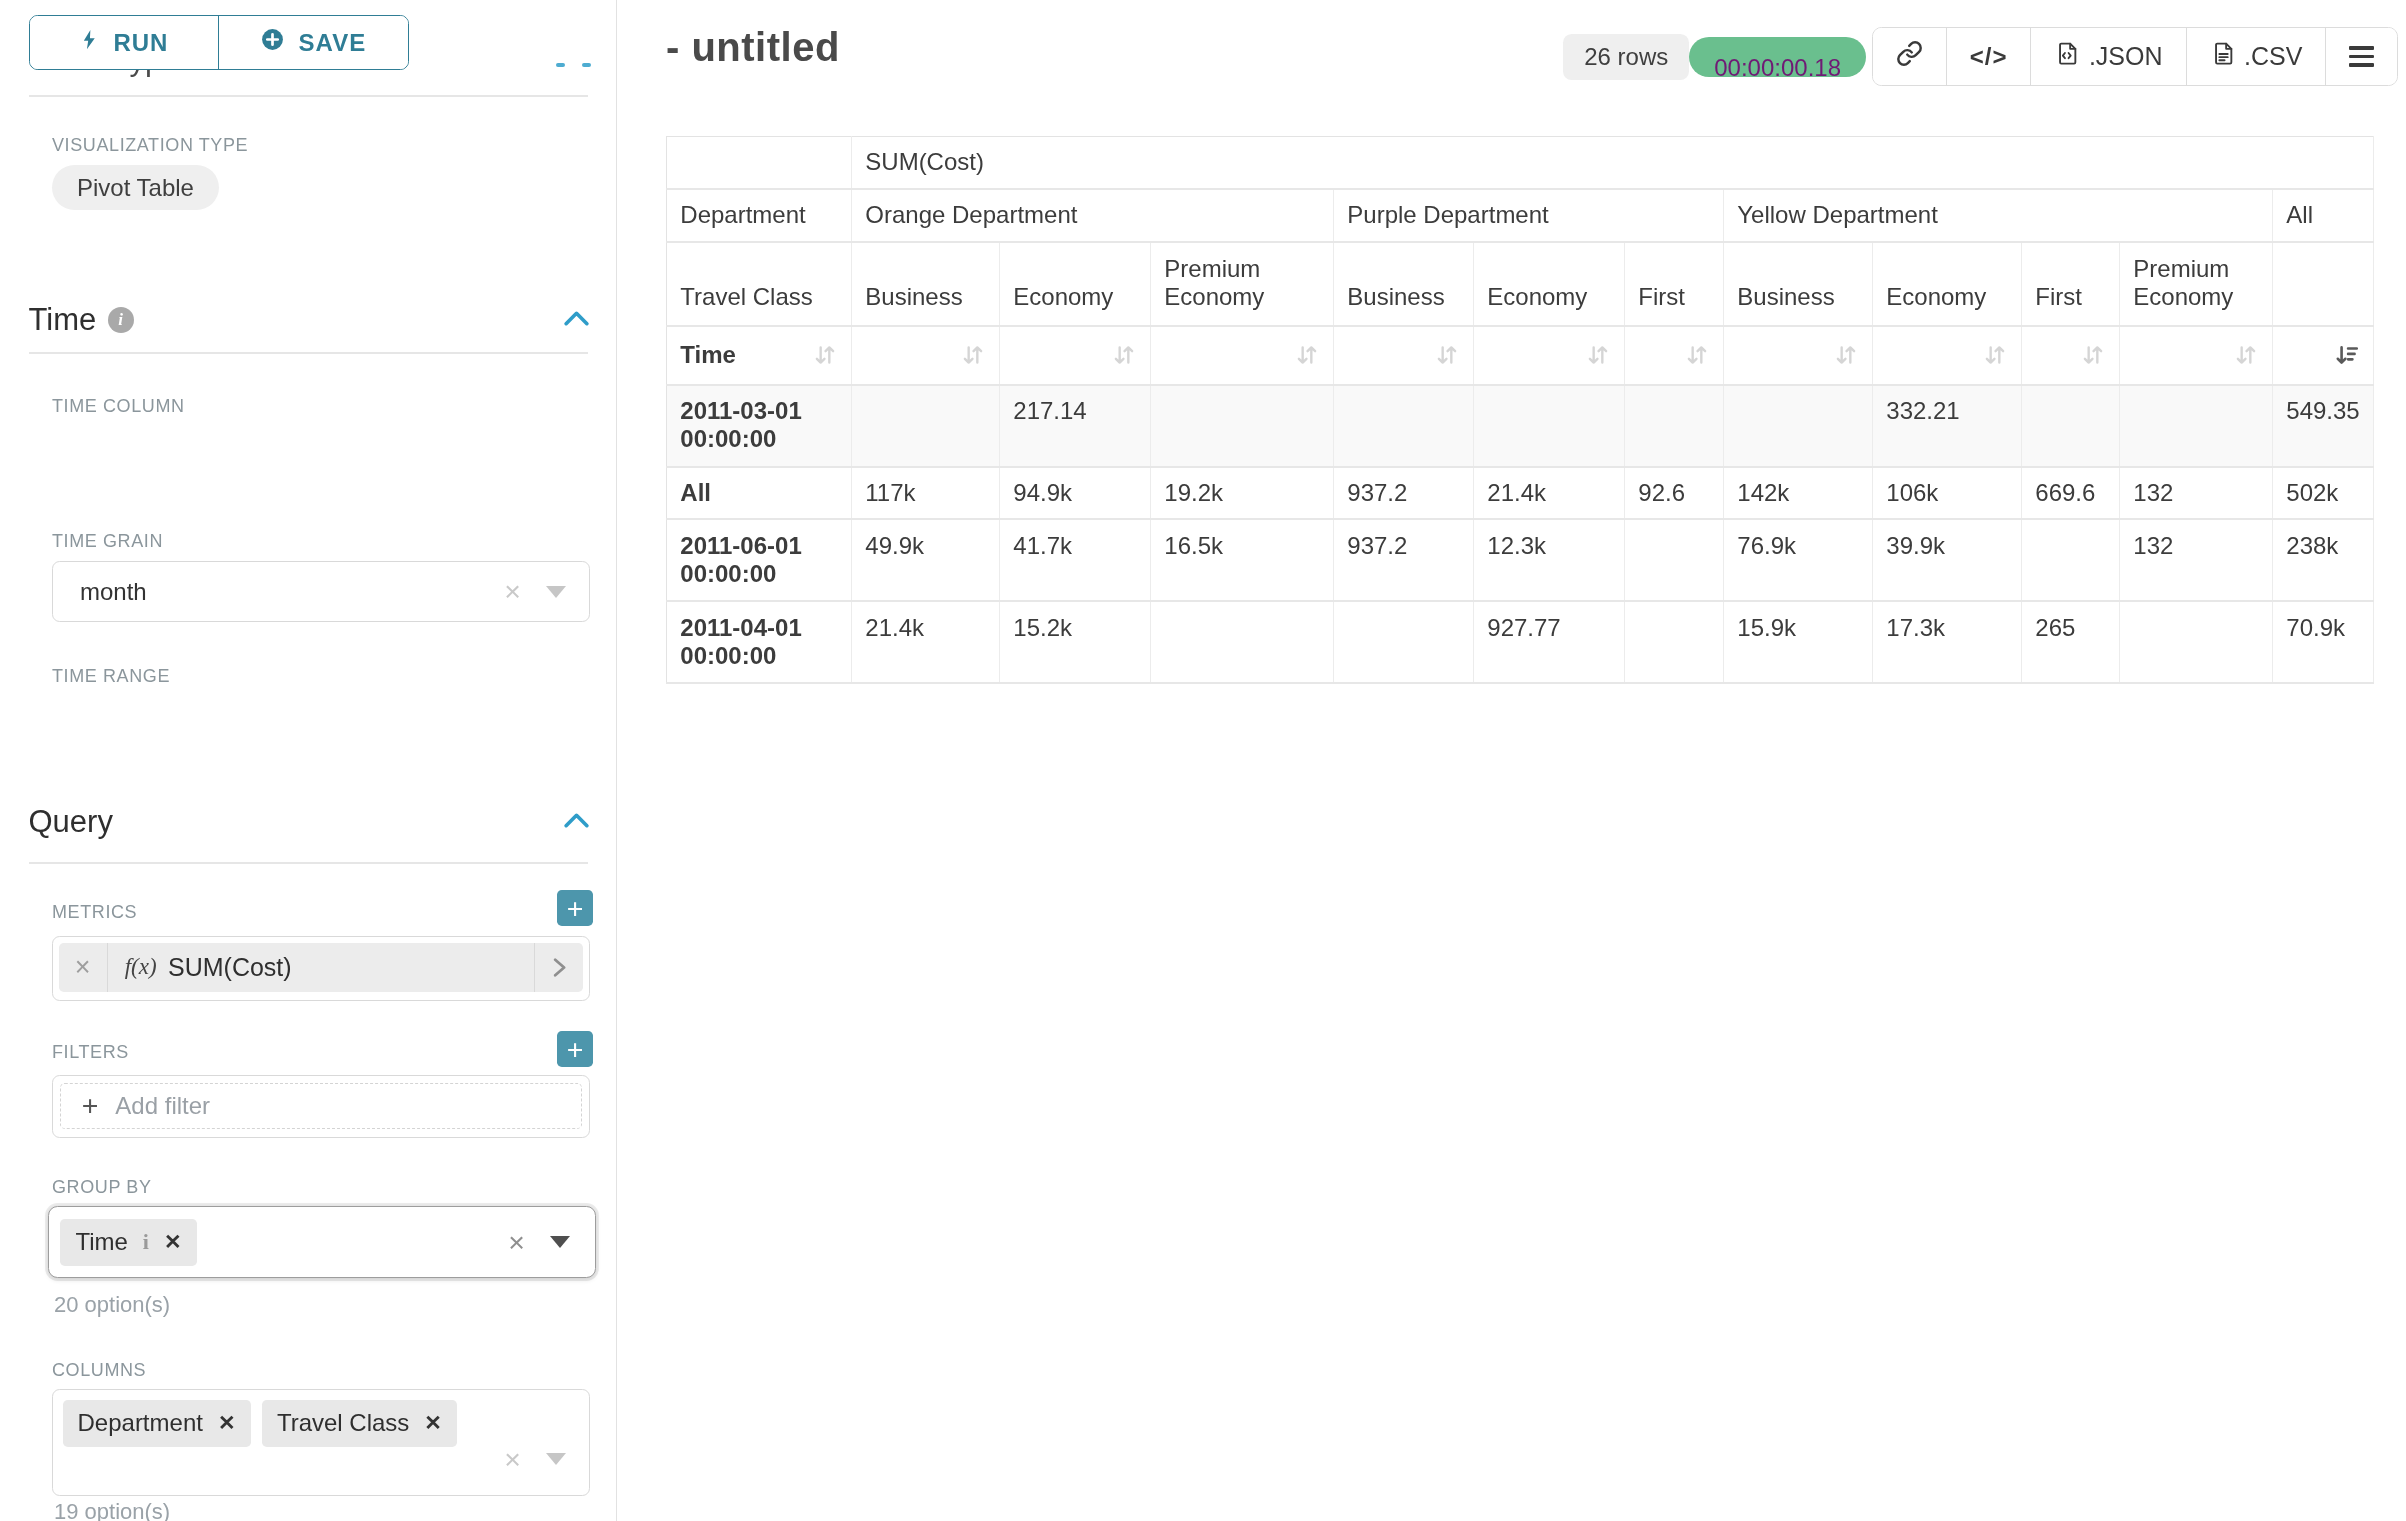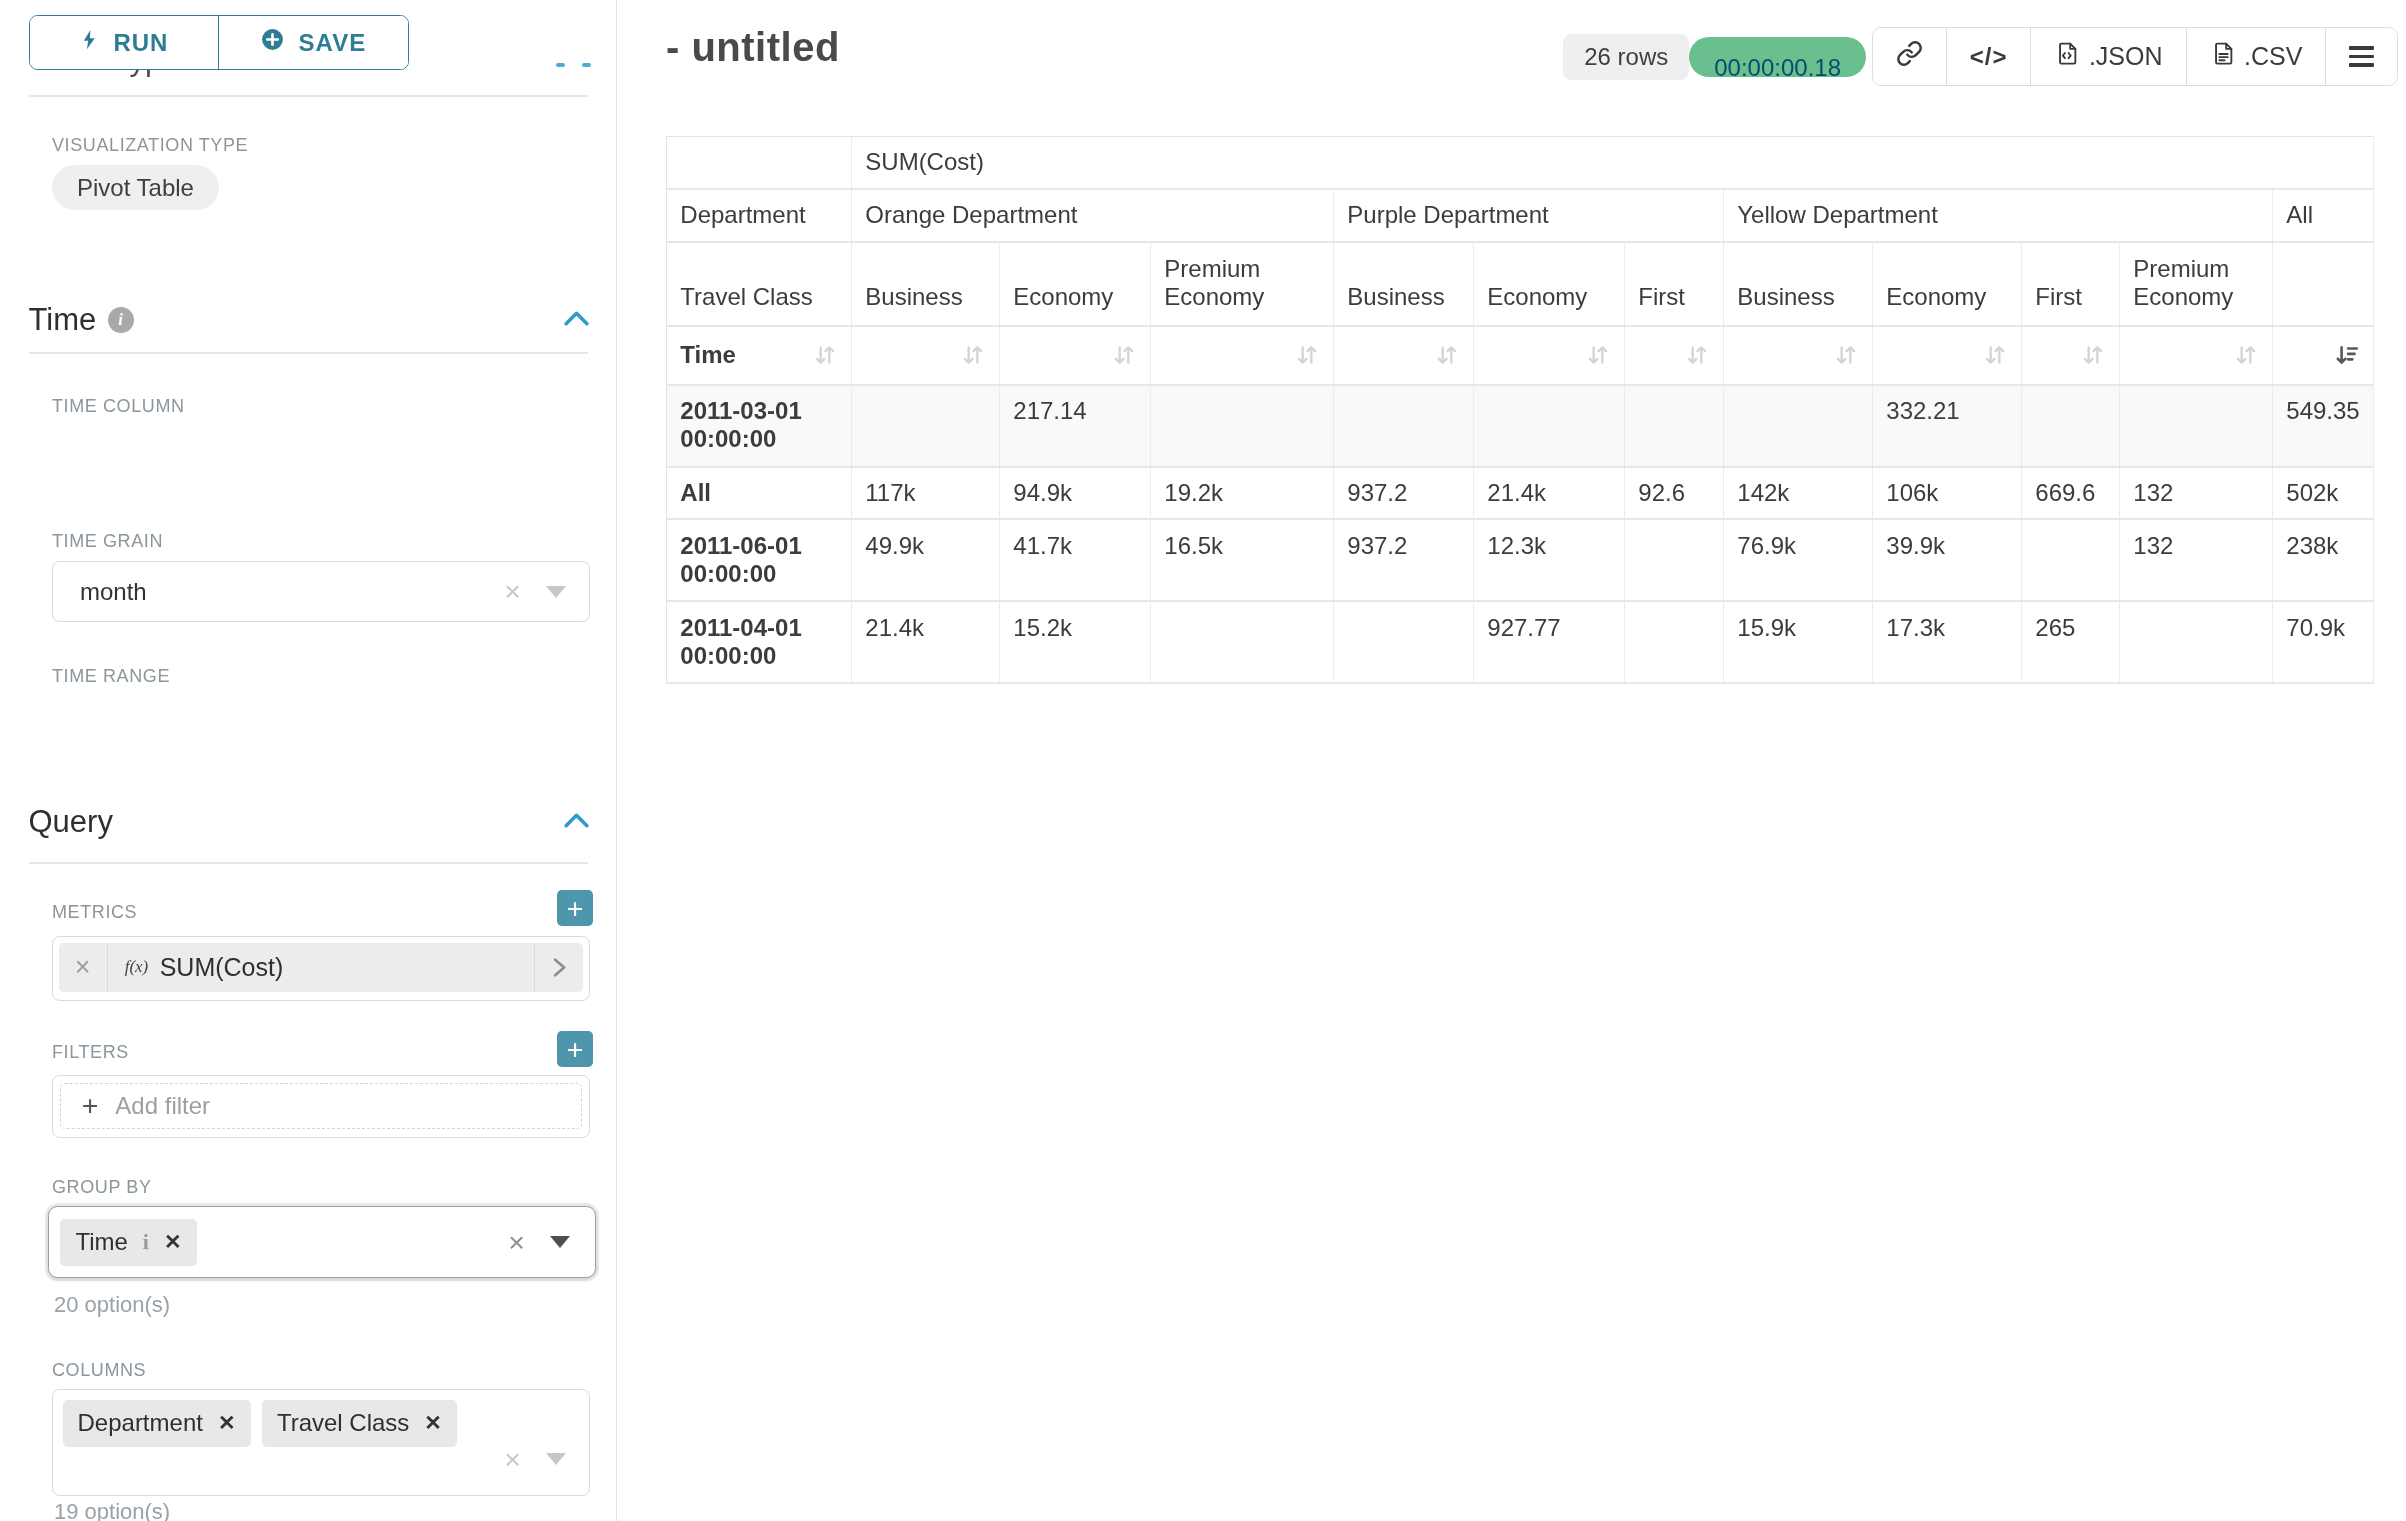--- a/index.html
+++ b/index.html
@@ -50,21 +50,21 @@
     color:#fff; font-size:28.5px; line-height:32px; cursor:pointer; display:flex;
     align-items:center; justify-content:center; font-family:inherit; }
 
   .metric-box { left:52px; width:538px; height:65px; border:1.9px solid #d9d9d9;
     border-radius:7.6px; padding:5.7px; background:#fff; }
   .metric-item { background:#ececec; border-radius:4.8px; height:49px; display:flex; align-items:stretch; }
   .metric-item .mz { display:flex; align-items:center; justify-content:center; width:49px; cursor:pointer; }
   .metric-item .mz.x { color:#9e9e9e; font-size:27px; border-right:1.9px solid #d9d9d9; }
   .metric-item .mlabel { flex:1; display:flex; align-items:center; padding-left:17px;
     gap:11.4px; font-size:25px; color:#2f2f2f; cursor:pointer; }
-  .fx { font-family:"Liberation Serif", serif; font-style:italic; font-size:17px; color:#444; }
+  .fx { font-family:"Liberation Serif", serif; font-style:italic; font-size:23px; color:#444; }
   .metric-item .mz.gt { border-left:1.9px solid #d9d9d9; }
 
   .filter-box { left:52px; width:538px; height:63px; border:1.9px solid #d9d9d9;
     border-radius:7.6px; padding:6.7px; background:#fff; }
   .filter-dashed { border:1.9px dashed #d4d4d4; border-radius:4.8px; height:46px;
     display:flex; align-items:center; padding-left:21px; gap:17px; cursor:pointer; }
   .filter-dashed .plus { font-size:28.5px; color:#555; font-weight:400; line-height:1; }
   .filter-dashed .txt { font-size:24px; color:#9aa0a6; }
 
   .gb-box { left:48px; width:548px; height:72px; border:1.9px solid #9d9d9d; border-radius:9.5px;
@@ -84,21 +84,21 @@
   .cols-controls { position:absolute; right:23px; top:55px; display:flex; align-items:center; }
 
   
   .main-title { left:666px; top:25px; font-size:40px; color:#4a4a4a; letter-spacing:0.5px; }
 
   .head-cluster { position:absolute; top:27px; right:7.6px; height:59px;
     display:flex; align-items:center; }
   .badge-rows { background:#efefef; border-radius:8.6px; height:46px; line-height:46px;
     padding:0 21px; font-size:24px; color:#3f3f3f; }
   .badge-timer { background:#6abf8e; border-radius:950px; height:40px; line-height:46px;
-    padding:8px 25px; font-size:24px; color:#0c4a6e; }
+    padding:8px 25px; font-size:24px; color:#701a75; }
   .tool-group { display:flex; height:59px; border:1.9px solid #dcdcdc; border-radius:9.5px;
     background:#fff; overflow:hidden; margin-left:5.7px; }
   .tool-btn { display:flex; align-items:center; justify-content:center; gap:9.5px;
     padding:0 23px; background:#fff; border:none; cursor:pointer; height:100%;
     font-size:25px; color:#3a3a3a; font-family:inherit; }
   .tool-btn + .tool-btn { border-left:1.9px solid #dcdcdc; }
   .code-glyph { font-size:24px; font-weight:700; color:#3a3a3a; letter-spacing:1px; }
   .ham { display:flex; flex-direction:column; gap:4.8px; }
   .ham span { display:block; width:25px; height:3.8px; background:#3a3a3a; border-radius:1px; }
 

